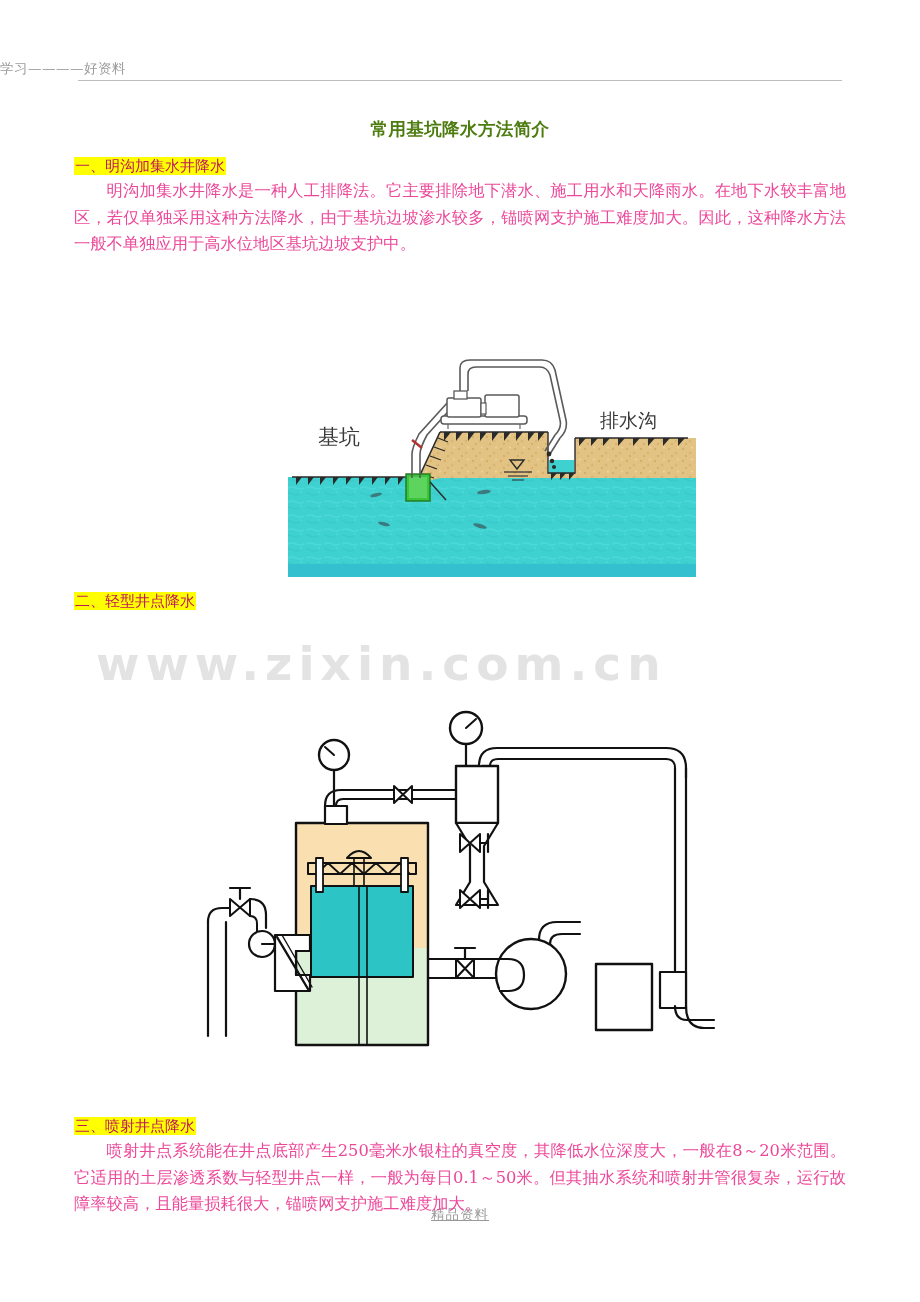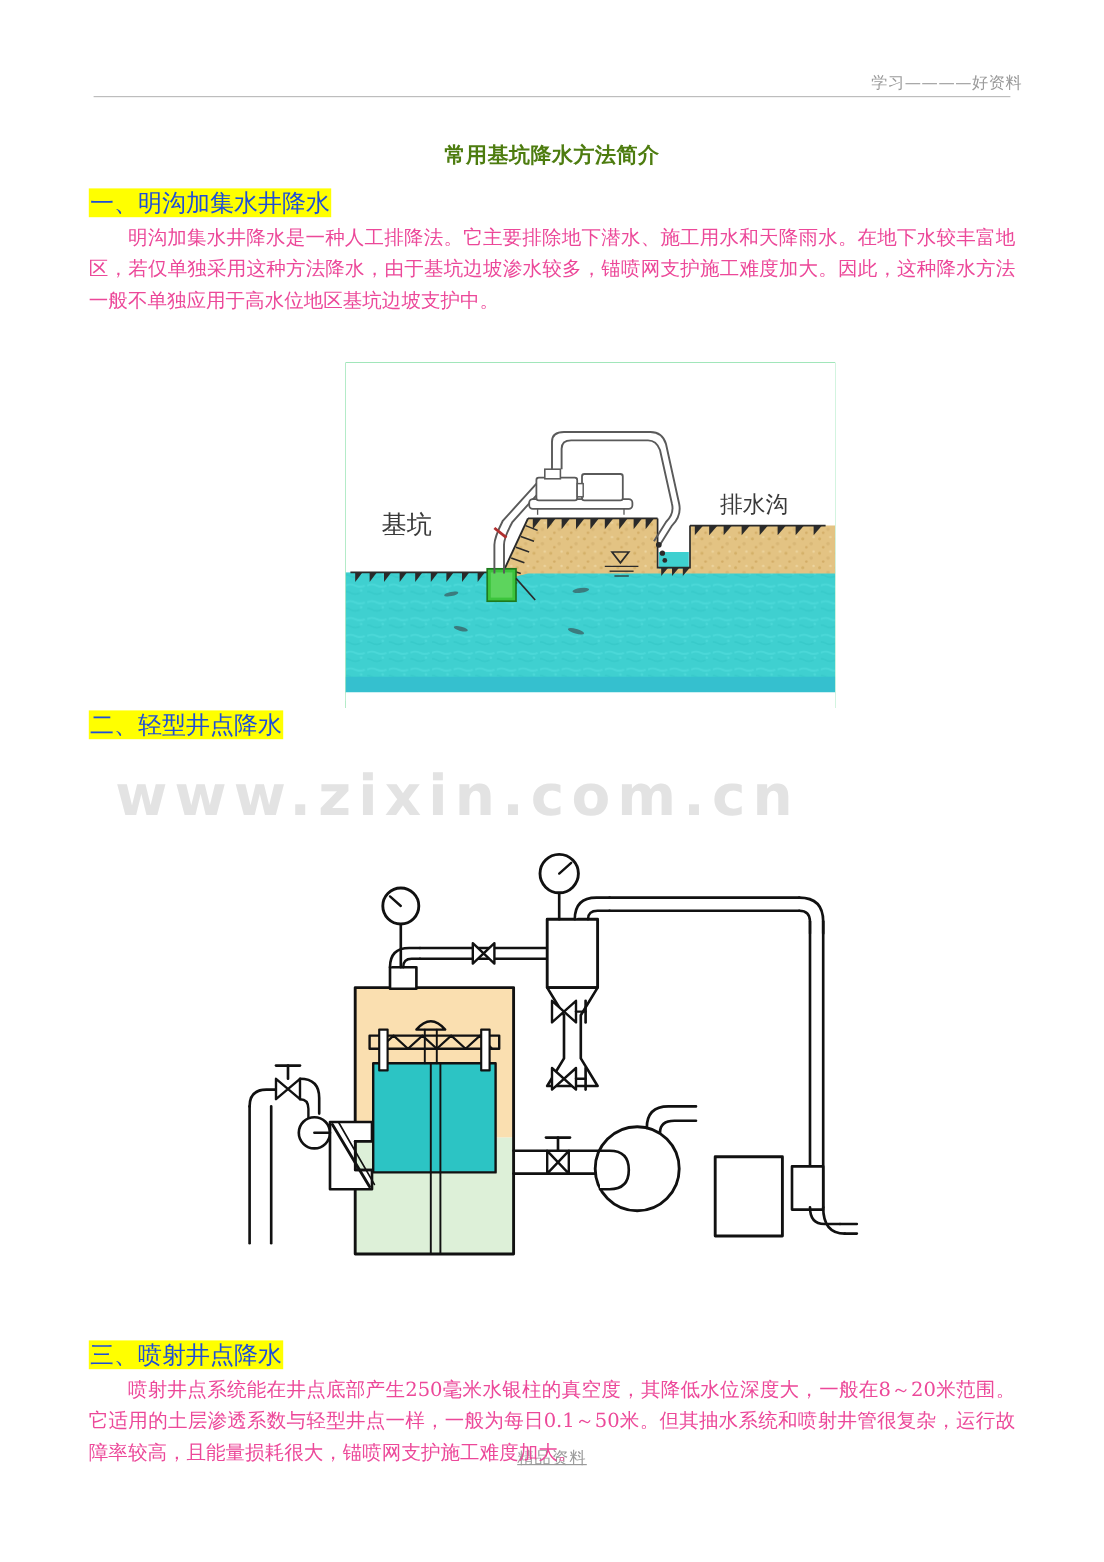--- a/index.html
+++ b/index.html
@@ -17,21 +17,21 @@
     background: #ffffff;
     overflow: hidden;
   }
 
   
   .doc-header {
     position: absolute;
     left: 0;
     top: 58px;
     width: 852px;
-    text-align: right;
+    text-align: left;
   }
   .doc-header .hdr-text {
     font-family: "DejaVu Serif", "Liberation Serif", serif;
     font-size: 13.5px;
     color: #9a9a9a;
     letter-spacing: 0.5px;
     line-height: 1;
   }
   .hdr-rule {
     position: absolute;
@@ -57,22 +57,22 @@
   }
 
   
   .section {
     position: absolute;
     left: 74px;
     width: 772px;
   }
   .sec-heading {
     font-family: "DejaVu Serif", "Liberation Serif", serif;
-    font-size: 20px;
-    color: #1d4ed8;
+    font-size: 15px;
+    color: #be185d;
     line-height: 1.35;
     margin: 0 0 2px 0;
   }
   .sec-heading .hl {
     background: #ffff00;
     padding: 0 1px;
   }
   .sec-body {
     font-family: "DejaVu Serif", "Liberation Serif", serif;
     font-size: 16.3px;
@@ -100,21 +100,21 @@
     pointer-events: none;
   }
   .section, .fig { position: absolute; z-index: 2; }
 
   
   #fig-ditch {
     left: 288px;
     top: 302px;
     width: 408px;
     height: 288px;
-    background: #22c55e;
+    background: #0369a1;
   }
 
   
   #fig-wellpoint {
     left: 198px;
     top: 706px;
     width: 524px;
     height: 348px;
     background: #ffffff;
   }

